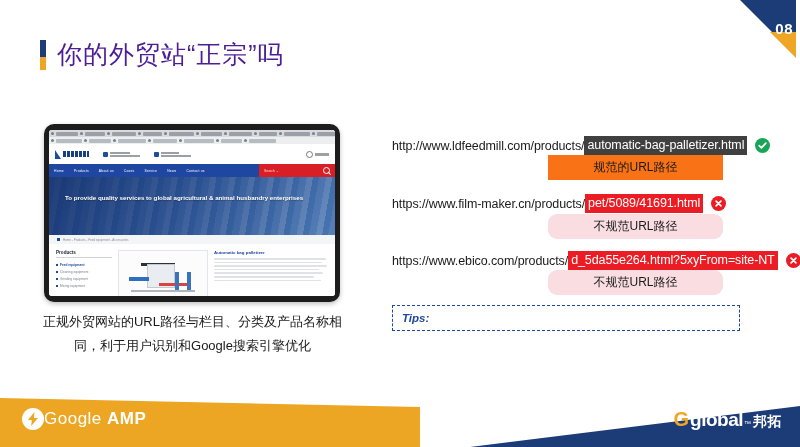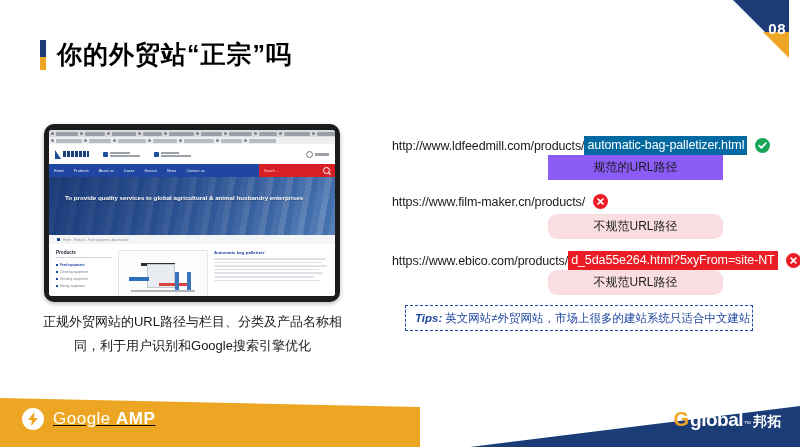--- a/index.html
+++ b/index.html
@@ -12,21 +12,21 @@
     overflow: hidden;
     background: #ffffff;
     font-family: "Liberation Sans", "DejaVu Sans", sans-serif;
     position: relative;
   }
 
   
   #corner-badge {
     position: absolute;
     top: 0;
-    right: 11px;
+    right: 4px;
     width: 70px;
     height: 62px;
     overflow: hidden;
     pointer-events: none;
   }
   #corner-badge .navy-tri {
     position: absolute;
     top: 0;
     right: 0;
     width: 0;
@@ -62,22 +62,22 @@
     align-items: center;
   }
   .title-bar {
     width: 6px;
     height: 30px;
     margin-right: 11px;
     background: linear-gradient(to bottom, #1c3c78 0%, #1c3c78 58%, #f0a625 58%, #f0a625 100%);
   }
   #slide-title {
     font-size: 25px;
-    font-weight: bold;
-    color: #000000;
+    font-weight: normal;
+    color: #4c1d95;
     letter-spacing: 1px;
     white-space: nowrap;
   }
 
   
   #tablet {
     position: absolute;
     left: 44px;
     top: 124px;
     width: 296px;
@@ -295,21 +295,21 @@
   #url-row-1 { left: 392px; top: 136px; }
   #url-row-2 { left: 392px; top: 194px; }
   #url-row-3 { left: 392px; top: 251px; }
 
   .url-base { letter-spacing: -0.1px; }
   .url-hl {
     color: #ffffff;
     padding: 2px 3px 3px 3px;
     letter-spacing: -0.1px;
   }
-  .url-hl.good { background: #0369a1; }
+  .url-hl.good { background: #404040; }
   .url-hl.bad  { background: #ec1c24; }
 
   .status-icon {
     width: 15px; height: 15px; border-radius: 50%;
     margin-left: 8px;
     display: inline-flex; align-items: center; justify-content: center;
     flex: 0 0 auto;
   }
   .status-icon.ok  { background: #18a558; }
   .status-icon.ng  { background: #ec1c24; }
@@ -318,30 +318,30 @@
   .tag-box {
     position: absolute;
     width: 175px;
     height: 25px;
     display: flex;
     align-items: center;
     justify-content: center;
     font-size: 12px;
     color: #1a1a1a;
   }
-  .tag-box.neutral { background: #8b5cf6; text-align: right; }
+  .tag-box.neutral { background: #f97316; text-align: right; }
   .tag-box.danger  { background: #f9dde0; border-radius: 9px; }
   #tag-1 { left: 548px; top: 155px; }
   #tag-2 { left: 548px; top: 214px; }
   #tag-3 { left: 548px; top: 270px; }
 
   
   #tips-box {
     position: absolute;
-    left: 405px;
+    left: 392px;
     top: 305px;
     width: 348px;
     height: 26px;
     border: 1px dashed #1f46a0;
     display: flex;
     align-items: center;
     padding-left: 9px;
     box-sizing: border-box;
     color: #1f46a0;
     font-size: 11.5px;
@@ -372,22 +372,20 @@
     right: 0; top: 0;
     width: 470px; height: 52px;
     background: #1c3c78;
     clip-path: polygon(140px 52px, 470px 11px, 470px 52px, 0 52px);
   }
   #amp-badge {
     position: absolute;
     left: 22px; top: 13px;
     display: flex;
     align-items: center;
-    gap: 9px;
-    text-decoration: underline;
   }
   #amp-icon {
     width: 22px; height: 22px; border-radius: 50%;
     background: #ffffff;
     display: flex; align-items: center; justify-content: center;
   }
   #amp-text {
     color: #ffffff;
     font-size: 17px;
     letter-spacing: 0.5px;
@@ -557,20 +555,21 @@
   <span class="status-icon ok">
     <svg width="11" height="11" viewBox="0 0 11 11">
         <path d="M2.2 5.6 L4.4 7.8 L8.8 3.1" stroke="#ffffff" stroke-width="1.7" fill="none" stroke-linecap="round" stroke-linejoin="round"></path>
       </svg>
   </span>
 </div>
 <div class="tag-box neutral" id="tag-1">规范的URL路径</div>
 
 <div class="url-row" id="url-row-2">
   <span class="url-base">https://www.film-maker.cn/products/</span>
+    <span class="url-hl bad">pet/5089/41691.html</span>
   <span class="status-icon ng">
     <svg width="11" height="11" viewBox="0 0 11 11">
         <path d="M3.1 3.1 L7.9 7.9 M7.9 3.1 L3.1 7.9" stroke="#ffffff" stroke-width="1.7" fill="none" stroke-linecap="round"></path>
       </svg>
   </span>
 </div>
 <div class="tag-box danger" id="tag-2">不规范URL路径</div>
 
 <div class="url-row" id="url-row-3">
   <span class="url-base">https://www.ebico.com/products/</span>
@@ -578,21 +577,20 @@
   <span class="status-icon ng">
     <svg width="11" height="11" viewBox="0 0 11 11">
         <path d="M3.1 3.1 L7.9 7.9 M7.9 3.1 L3.1 7.9" stroke="#ffffff" stroke-width="1.7" fill="none" stroke-linecap="round"></path>
       </svg>
   </span>
 </div>
 <div class="tag-box danger" id="tag-3">不规范URL路径</div>
 
 <div id="tips-box">
   <span id="tips-label">Tips:</span>
-  <span id="tips-text">英文网站≠外贸网站，市场上很多的建站系统只适合中文建站</span>
 </div>
 
 <div id="footer">
   <div id="footer-orange"></div>
   <div id="footer-navy"></div>
 
   <div id="amp-badge">
     <div id="amp-icon">
       <svg width="12" height="14" viewBox="0 0 12 14">
           <path d="M7.4 0 L1 8 L4.8 8 L4.2 14 L11 6 L7 6 Z" fill="#eda623"></path>

